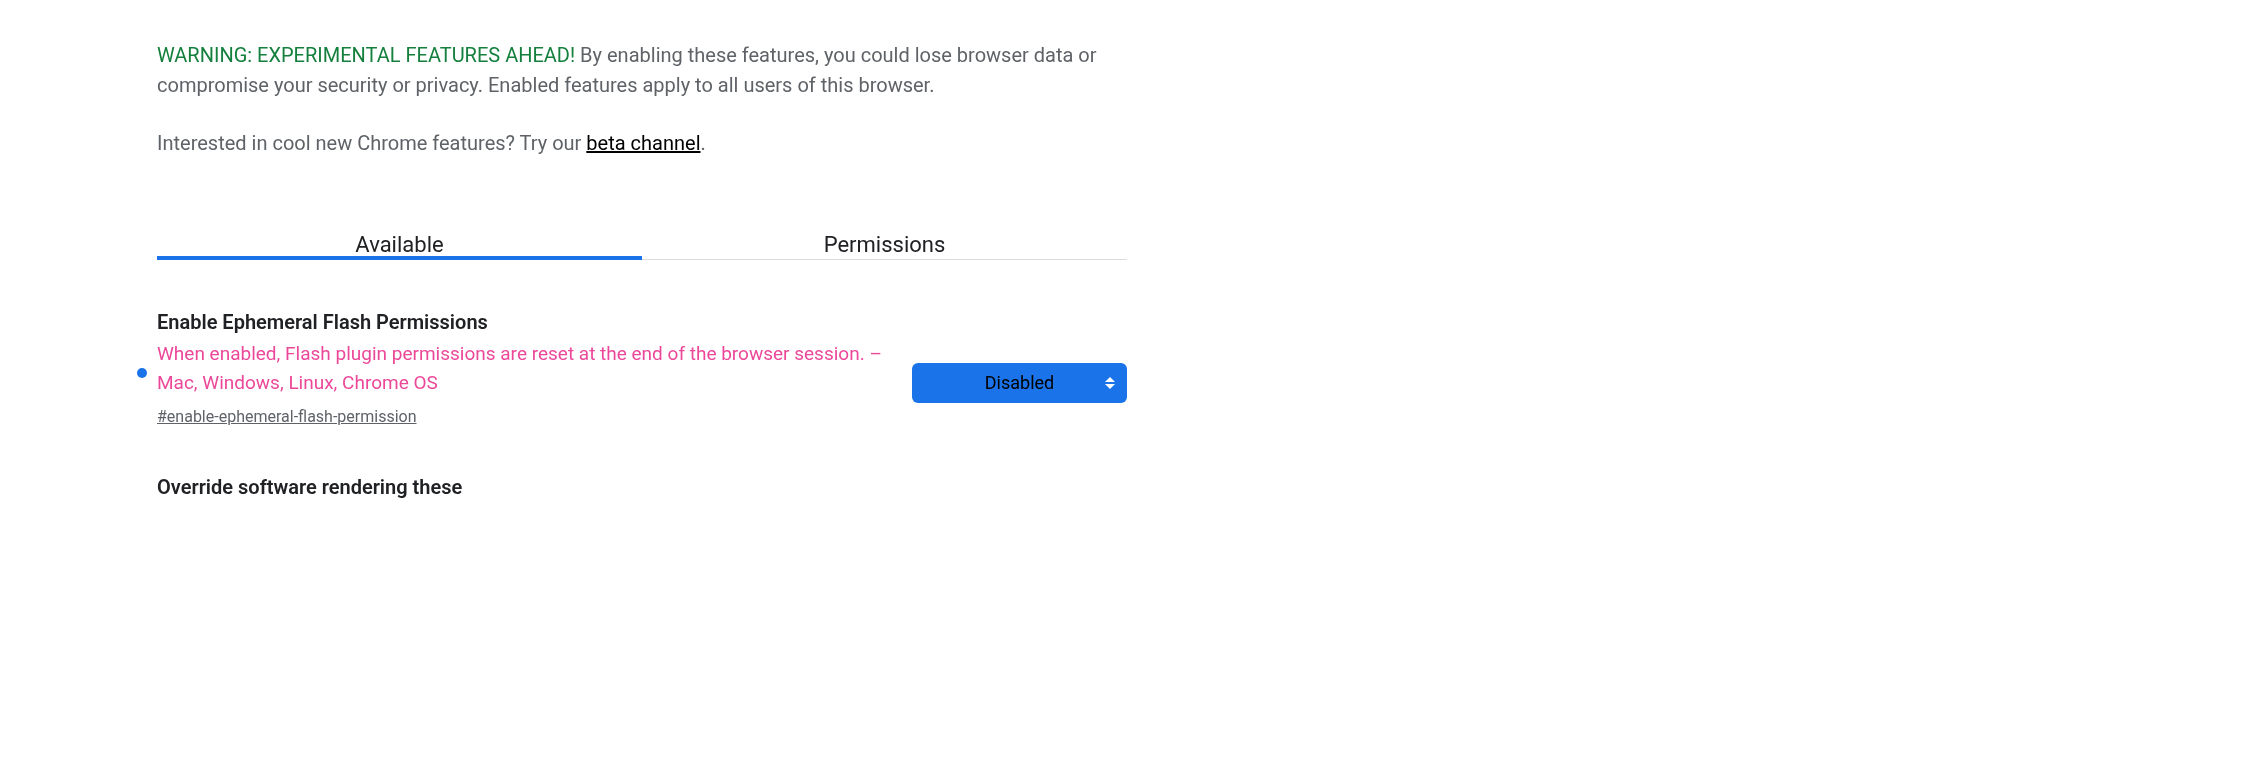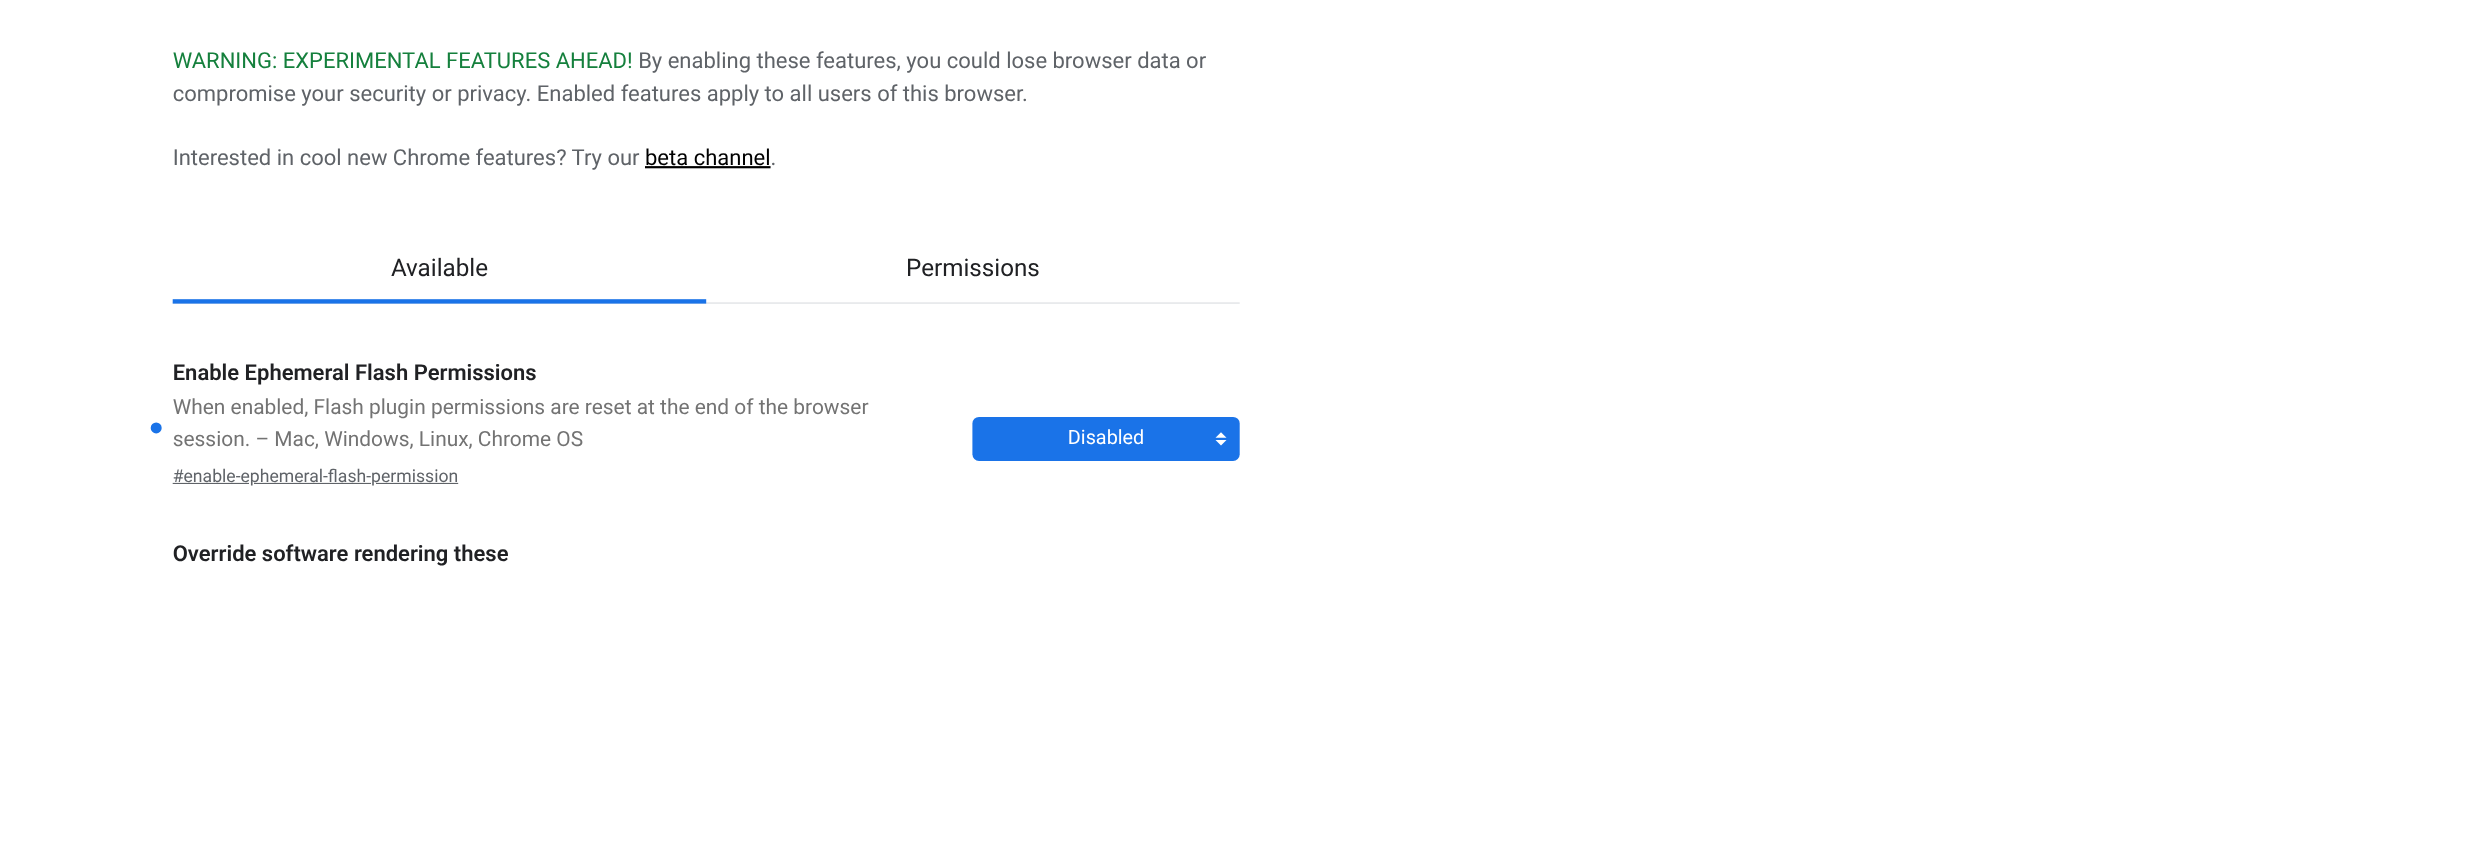--- a/index.html
+++ b/index.html
@@ -53,21 +53,21 @@
       text-decoration: underline;
     }
     .tabs {
       display: flex;
       border-bottom: 1px solid #dadce0;
       margin-bottom: 50px;
     }
     .tab {
       flex: 1;
       text-align: center;
-      padding: 14px 0 18px;
+      padding: 14px 0 2px;
       font-size: 22px;
       color: #202124;
       cursor: pointer;
       position: relative;
     }
     .tab.active::after {
       content: '';
       position: absolute;
       bottom: -1px;
       left: 0;
@@ -94,44 +94,44 @@
       flex: 1;
       padding-right: 24px;
     }
     .flag-title {
       font-weight: 600;
       font-size: 20px;
       color: #202124;
       margin-bottom: 6px;
     }
     .flag-description {
-      color: #737373;
+      color: #ec4899;
       font-size: 19px;
       line-height: 1.5;
       margin-bottom: 6px;
     }
     .flag-anchor {
       color: #5f6368;
       font-size: 16px;
       text-decoration: underline;
     }
     .flag-control {
       flex-shrink: 0;
       margin-top: 28px;
     }
     .select-wrapper {
       position: relative;
       background: #1a73e8;
       border-radius: 6px;
-      width: 243px;
+      width: 215px;
       height: 40px;
       display: flex;
       align-items: center;
       justify-content: center;
-      color: #ffffff;
+      color: #000000;
       font-size: 18px;
       cursor: pointer;
     }
     .select-arrows {
       position: absolute;
       right: 12px;
       top: 50%;
       transform: translateY(-50%);
       display: flex;
       flex-direction: column;

